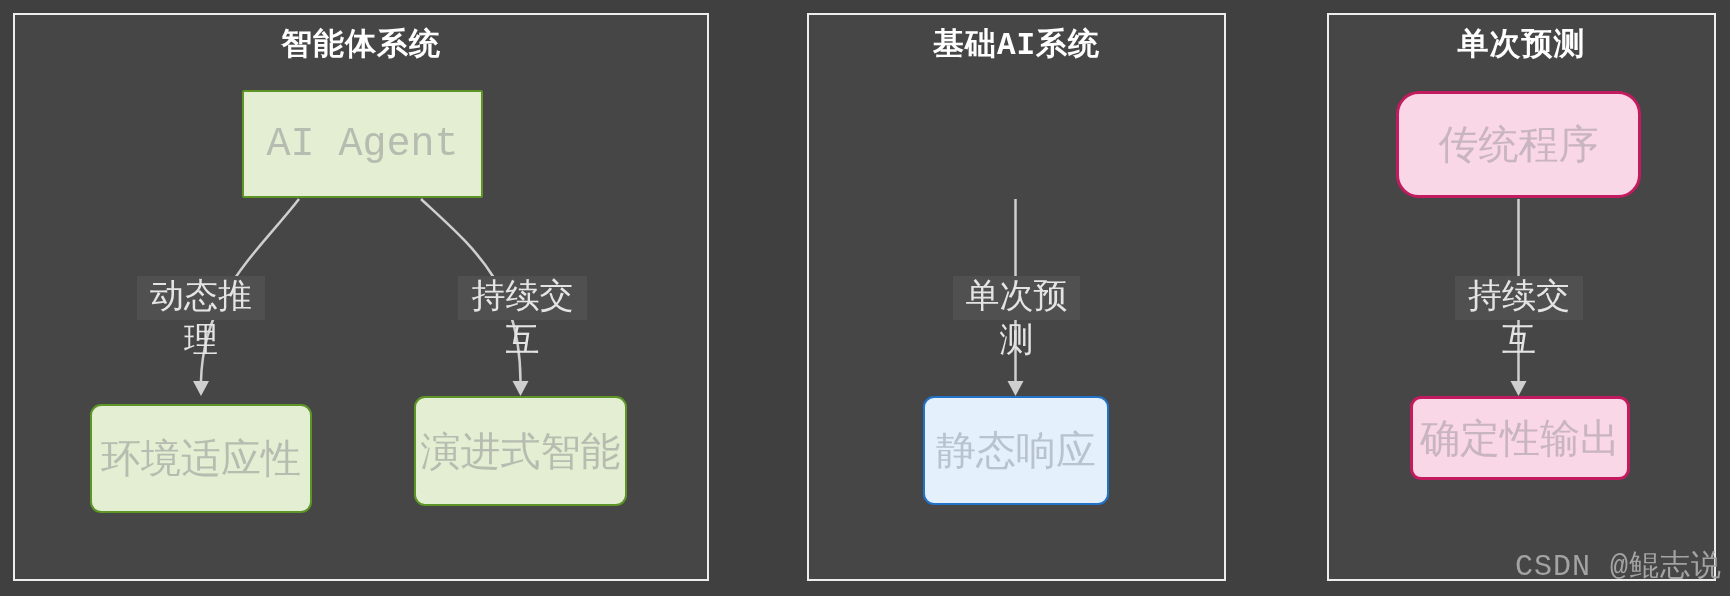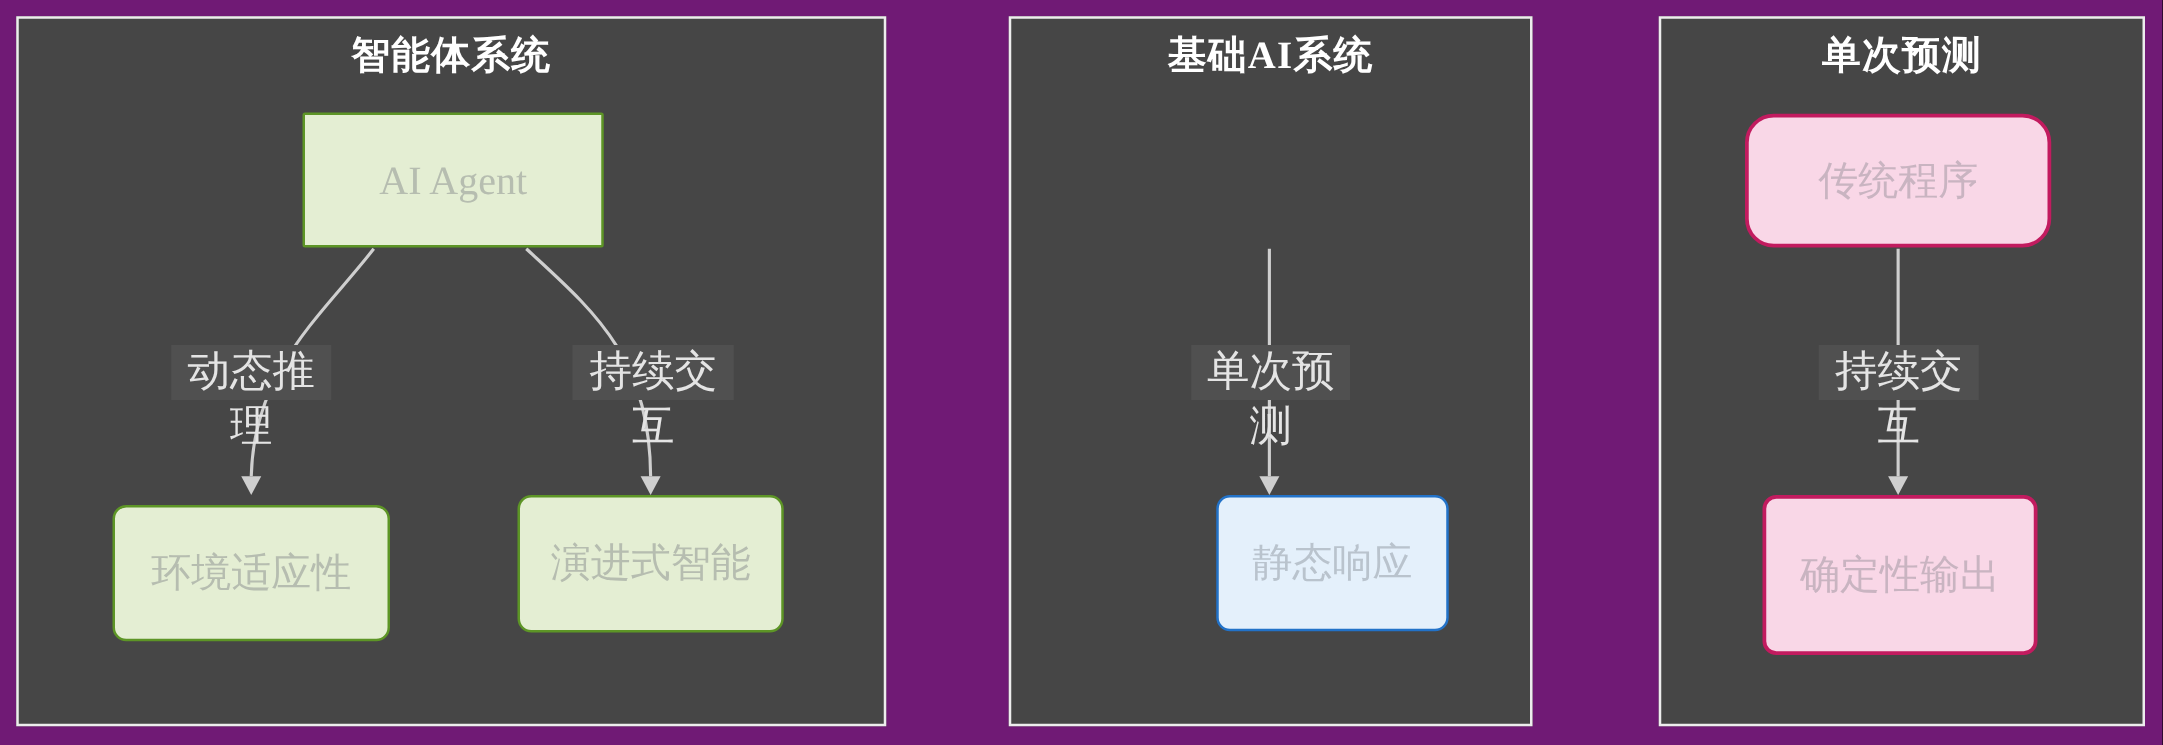--- a/index.html
+++ b/index.html
@@ -1,33 +1,33 @@
 <!DOCTYPE html>
 <html><head>
 <meta charset="utf-8">
 <style>
   html,body{margin:0;padding:0;background:#000;}
   *{box-sizing:border-box;}
   .stage{
-    position:relative;width:1730px;height:596px;background:#701a75;overflow:hidden;
-    font-family:Liberation Serif, serif;
+    position:relative;width:1730px;height:596px;background:#404040;overflow:hidden;
+    font-family:Liberation Mono, monospace;
   }
   .panel{
     position:absolute;top:13px;height:568px;
     background:#464646;border:2px solid #ededed;
   }
   .panel-title{
     position:absolute;top:8px;left:0;width:100%;
     text-align:center;color:#fff;font-size:31px;font-weight:bold;
     letter-spacing:1px;
   }
   svg.edges{position:absolute;left:0;top:0;width:1730px;height:596px;}
   .node{
     position:absolute;display:flex;align-items:center;justify-content:center;
-    font-size:32px;color:#b8bfb6;text-align:center;
+    font-size:40px;color:#b8bfb6;text-align:center;
   }
   .node.square{border-radius:2px;}
   .node.round{border-radius:11px;}
   .node.green{background:#e4eed3;border:2.5px solid #5d9526;color:#b6bdb0;}
   .node.blue{background:#e4f0fb;border:2.5px solid #2272c8;color:#b9c3cd;}
   .node.pink{background:#f9d7e7;border:3px solid #c21b5f;color:#c9b4c1;}
   .edge-label{
     position:absolute;height:44px;line-height:44px;
     background:#505050;color:#e4e4e4;font-size:34px;text-align:center;
   }
@@ -71,30 +71,31 @@
   <div class="node square green" style="left:242px;top:90px;width:241px;height:108px;">
     <span>AI Agent</span>
   </div>
   <div class="node round green" style="left:90px;top:404px;width:222px;height:109px;">
     <span>环境适应性</span>
   </div>
   <div class="node round green" style="left:414px;top:396px;width:213px;height:110px;">
     <span>演进式智能</span>
   </div>
 
-  <div class="node round blue" style="left:973px;top:396px;width:186px;height:109px;">
+  <div class="node round blue" style="left:923px;top:396px;width:186px;height:109px;">
     <span>静态响应</span>
   </div>
 
   <div class="node square pink" style="left:1396px;top:91px;width:245px;height:107px;border-radius:23px;">
     <span>传统程序</span>
   </div>
-  <div class="node round pink" style="left:1410px;top:396px;width:220px;height:128px;">
+  <div class="node round pink" style="left:1410px;top:396px;width:220px;height:84px;">
     <span>确定性输出</span>
   </div>
 
   <div class="edge-label" style="left:137px;top:276px;width:128px;">动态推理</div>
   <div class="edge-label" style="left:458px;top:276px;width:129px;">持续交互</div>
   <div class="edge-label" style="left:953px;top:276px;width:127px;">单次预测</div>
   <div class="edge-label" style="left:1455px;top:276px;width:128px;">持续交互</div>
 
+  <div class="watermark">CSDN @鲲志说</div>
 
 </div>
 
 </body></html>

